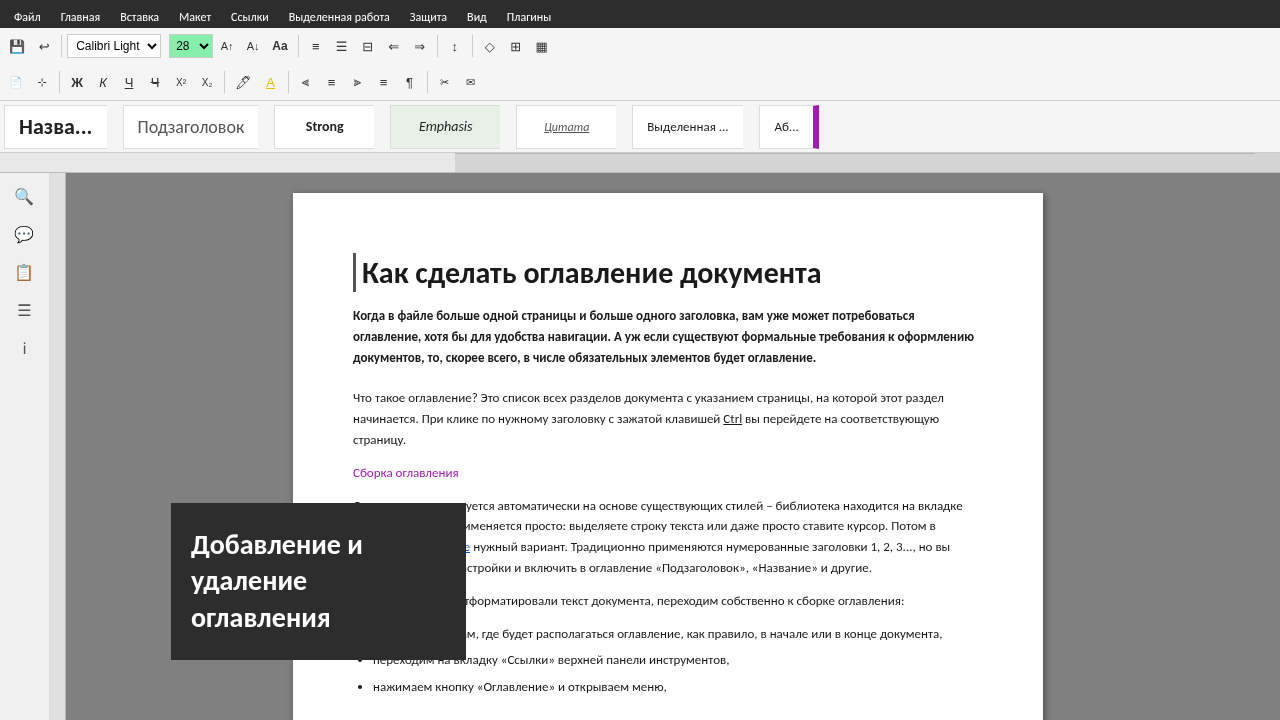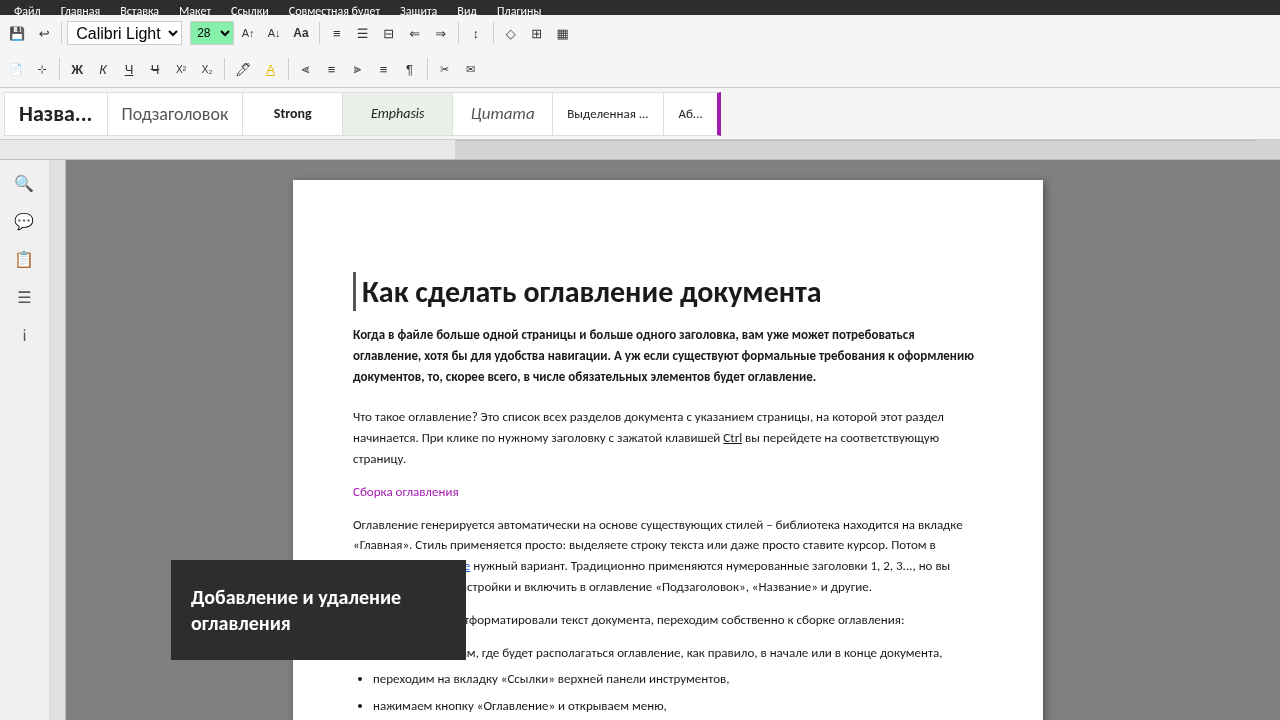--- a/index.html
+++ b/index.html
@@ -2,22 +2,22 @@
 <html><head>
   <meta charset="utf-8">
   <style>
     * { margin: 0; padding: 0; box-sizing: border-box; }
     body { width: 1280px; height: 720px; overflow: hidden; font-family: 'Calibri', 'Segoe UI', sans-serif; background: #f0f0f0; display: flex; flex-direction: column; }
 
     
     .menu-bar {
       background: #2d2d2d;
       display: flex;
-      align-items: flex-start;
-      height: 15px;
+      align-items: flex-end;
+      height: 28px;
       padding: 0 4px;
       flex-shrink: 0;
     }
     .menu-item {
       color: #ffffff;
       font-size: 12px;
       padding: 4px 10px;
       cursor: pointer;
       border-radius: 2px;
     }
@@ -56,21 +56,21 @@
       min-width: 24px;
       height: 28px;
     }
     .tb-separator {
       width: 1px;
       height: 22px;
       background: #ccc;
       margin: 0 3px;
     }
     .font-select {
-      font-size: 16px;
+      font-size: 12px;
       padding: 2px 4px;
       border: 1px solid #ccc;
       background: white;
       height: 24px;
       cursor: pointer;
     }
     .font-size-select {
       font-size: 12px;
       padding: 2px 2px;
       border: 1px solid #ccc;
@@ -81,45 +81,45 @@
     }
 
     
     .styles-bar {
       display: flex;
       align-items: center;
       height: 52px;
       background: #f5f5f5;
       border-bottom: 1px solid #ccc;
       padding: 4px 4px;
-      gap: 0;
+      gap: 16px;
       overflow: hidden;
       flex-shrink: 0;
     }
     .style-item {
       display: flex;
       align-items: center;
       justify-content: center;
       height: 44px;
       padding: 0 14px;
       border: 1px solid #ddd;
       border-right: none;
       cursor: pointer;
       font-size: 14px;
       background: white;
       white-space: nowrap;
       color: #222;
       min-width: 80px;
     }
-    .style-item:last-child { border-right: 4px solid #a21caf; padding-left: 15px; }
+    .style-item:last-child { border-right: 6px solid #a21caf; padding-left: 15px; }
     .style-item.nazva { font-size: 22px; font-weight: bold; color: #222; min-width: 100px; }
     .style-item.podzag { font-size: 18px; color: #555; min-width: 110px; }
     .style-item.emphasis { font-style: italic; font-size: 14px; min-width: 110px; background: #e8f0e8; }
     .style-item.strong { font-weight: bold; font-size: 14px; min-width: 100px; }
-    .style-item.tsitata { font-style: italic; font-size: 17px; color: #555; min-width: 100px; }
+    .style-item.tsitata { font-style: italic; font-size: 12px; color: #555; min-width: 100px; text-decoration: underline; }
     .style-item.videlennaya { font-size: 13px; min-width: 110px; }
     .style-item.abz { font-size: 13px; min-width: 50px; }
 
     
     .ruler {
       height: 20px;
       background: #e8e8e8;
       border-bottom: 1px solid #bbb;
       display: flex;
       align-items: center;
@@ -204,36 +204,35 @@
 
     
     .overlay-card {
       position: absolute;
       left: 105px;
       bottom: 60px;
       width: 295px;
       background: #2d2d2d;
       color: white;
       padding: 24px 20px;
-      font-size: 20px;
+      font-size: 28px;
       font-weight: bold;
       line-height: 1.3;
       z-index: 10;
     }
 
     
     .doc-title {
       font-size: 30px;
       font-weight: bold;
       color: #1a1a1a;
       margin-bottom: 14px;
       border-left: 3px solid #555;
       padding-left: 6px;
       line-height: 1.3;
-      margin-top: 32px;
     }
     .doc-intro {
       font-size: 13px;
       font-weight: bold;
       color: #1a1a1a;
       line-height: 1.6;
       margin-bottom: 20px;
     }
     .doc-body {
       font-size: 13px;
@@ -256,21 +255,21 @@
   </style>
 </head>
 <body>
 
 <div class="menu-bar">
   <div class="menu-item">Файл</div>
   <div class="menu-item">Главная</div>
   <div class="menu-item">Вставка</div>
   <div class="menu-item">Макет</div>
   <div class="menu-item">Ссылки</div>
-  <div class="menu-item">Совместная будет</div>
+  <div class="menu-item">Выделенная работа</div>
   <div class="menu-item">Защита</div>
   <div class="menu-item">Вид</div>
   <div class="menu-item">Плагины</div>
 </div>
 
 <div class="toolbar-area">
   <div class="toolbar-row1">
     <button class="tb-btn">💾</button>
     <button class="tb-btn">↩</button>
     <div class="tb-separator"></div>

